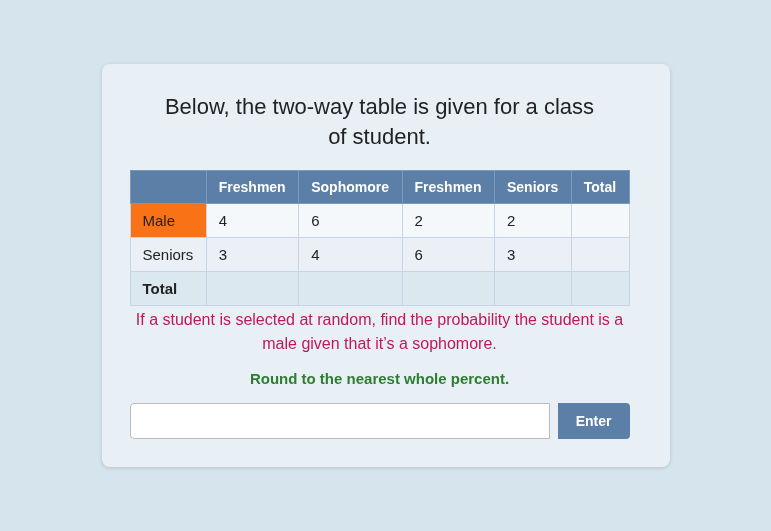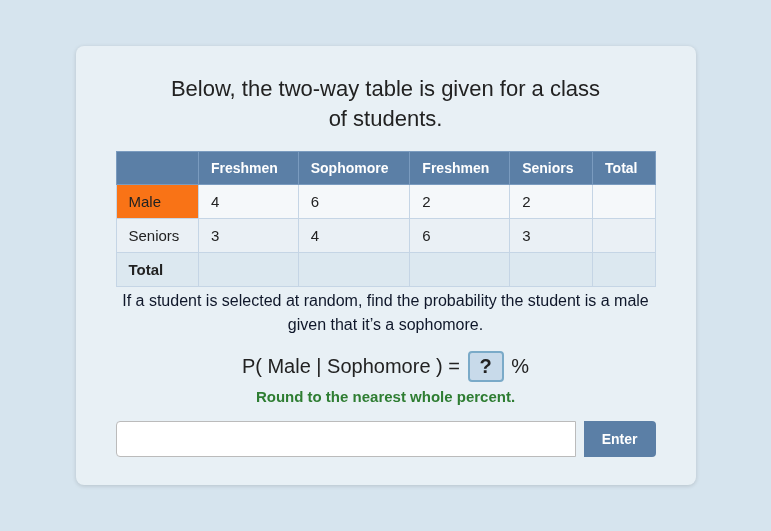--- a/index.html
+++ b/index.html
@@ -10,22 +10,22 @@
       background-color: #d6e4ee;
       font-family: Arial, sans-serif;
       display: flex;
       align-items: center;
       justify-content: center;
     }
 
     .card {
       background-color: #e8f0f5;
       border-radius: 8px;
-      padding: 28px 40px 28px 40px;
-      width: 620px;
+      padding: 28px 40px 28px 28px;
+      width: 568px;
       box-shadow: 0 1px 4px rgba(0,0,0,0.15);
     }
 
     .main-title {
       text-align: center;
       font-size: 22px;
       font-weight: normal;
       color: #222;
       margin-bottom: 18px;
       line-height: 1.35;
@@ -75,21 +75,21 @@
 
     
     table td.row-label {
       font-weight: normal;
       background-color: #f97316;
     }
 
     
     .question-text {
       font-size: 16px;
-      color: #0f172a;
+      color: #be185d;
       text-align: center;
       margin-bottom: 14px;
       line-height: 1.5;
     }
 
     .probability-line {
       font-size: 20px;
       color: #222;
       text-align: center;
       margin-bottom: 6px;
@@ -145,21 +145,21 @@
       cursor: pointer;
     }
   </style>
 </head>
 <body>
 
 <div class="card">
 
   <div class="main-title">
     <span>Below, the two-way table is given for a class</span><br>
-    <span>of students.</span>
+    <span>of student.</span>
   </div>
 
   <div class="table-wrapper">
     <table>
       <thead>
         <tr>
           <th></th>
           <th>Freshmen</th>
           <th>Sophomore</th>
           <th>Freshmen</th>
@@ -191,25 +191,20 @@
           <td></td>
           <td></td>
           <td></td>
         </tr>
       </tbody>
     </table>
   </div>
 
   <div class="question-text">If a student is selected at random, find the probability the student is a male given that it’s a sophomore.</div>
 
-  <div class="probability-line">
-    <span>P( Male | Sophomore ) =</span>
-    <span class="probability-box">?</span>
-    <span>%</span>
-  </div>
 
   <div class="round-note">Round to the nearest whole percent.</div>
 
   <div class="input-row">
     <input type="text" class="answer-input" placeholder="" style="">
     <button class="enter-button">Enter</button>
   </div>
 
 </div>
 

